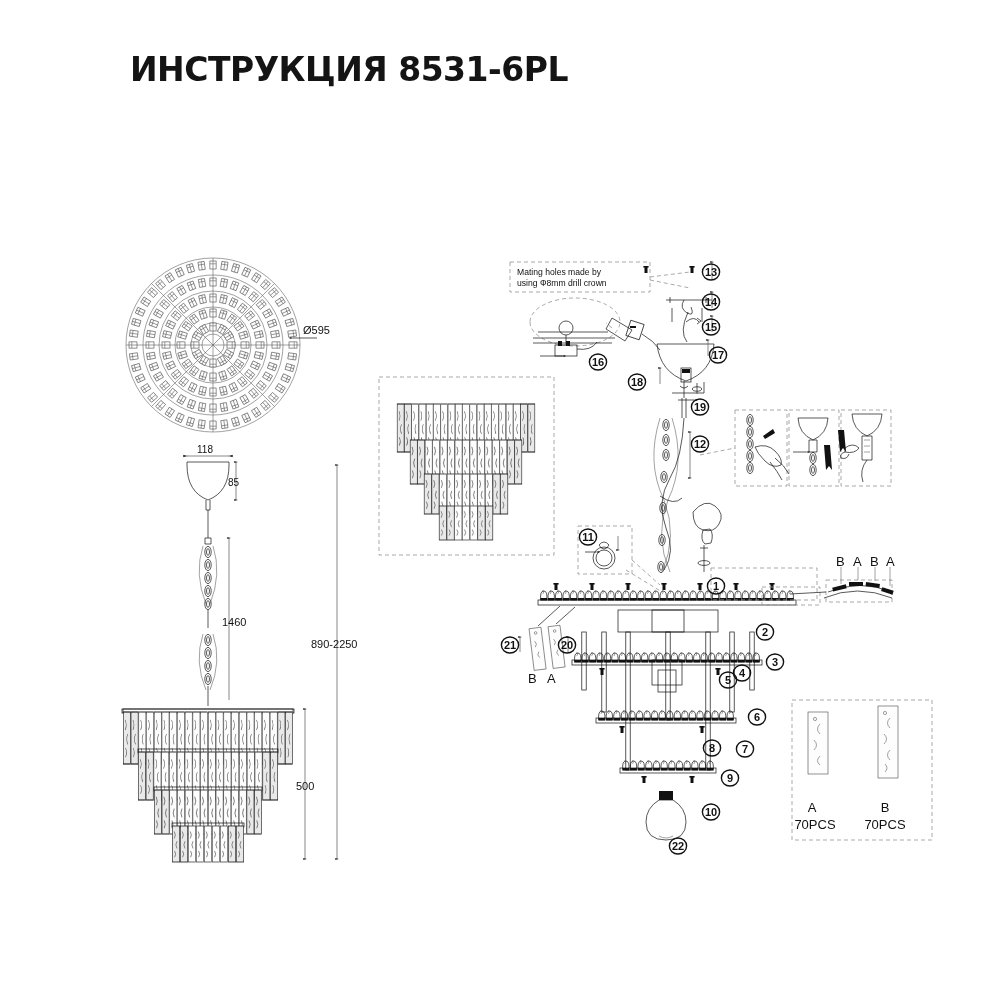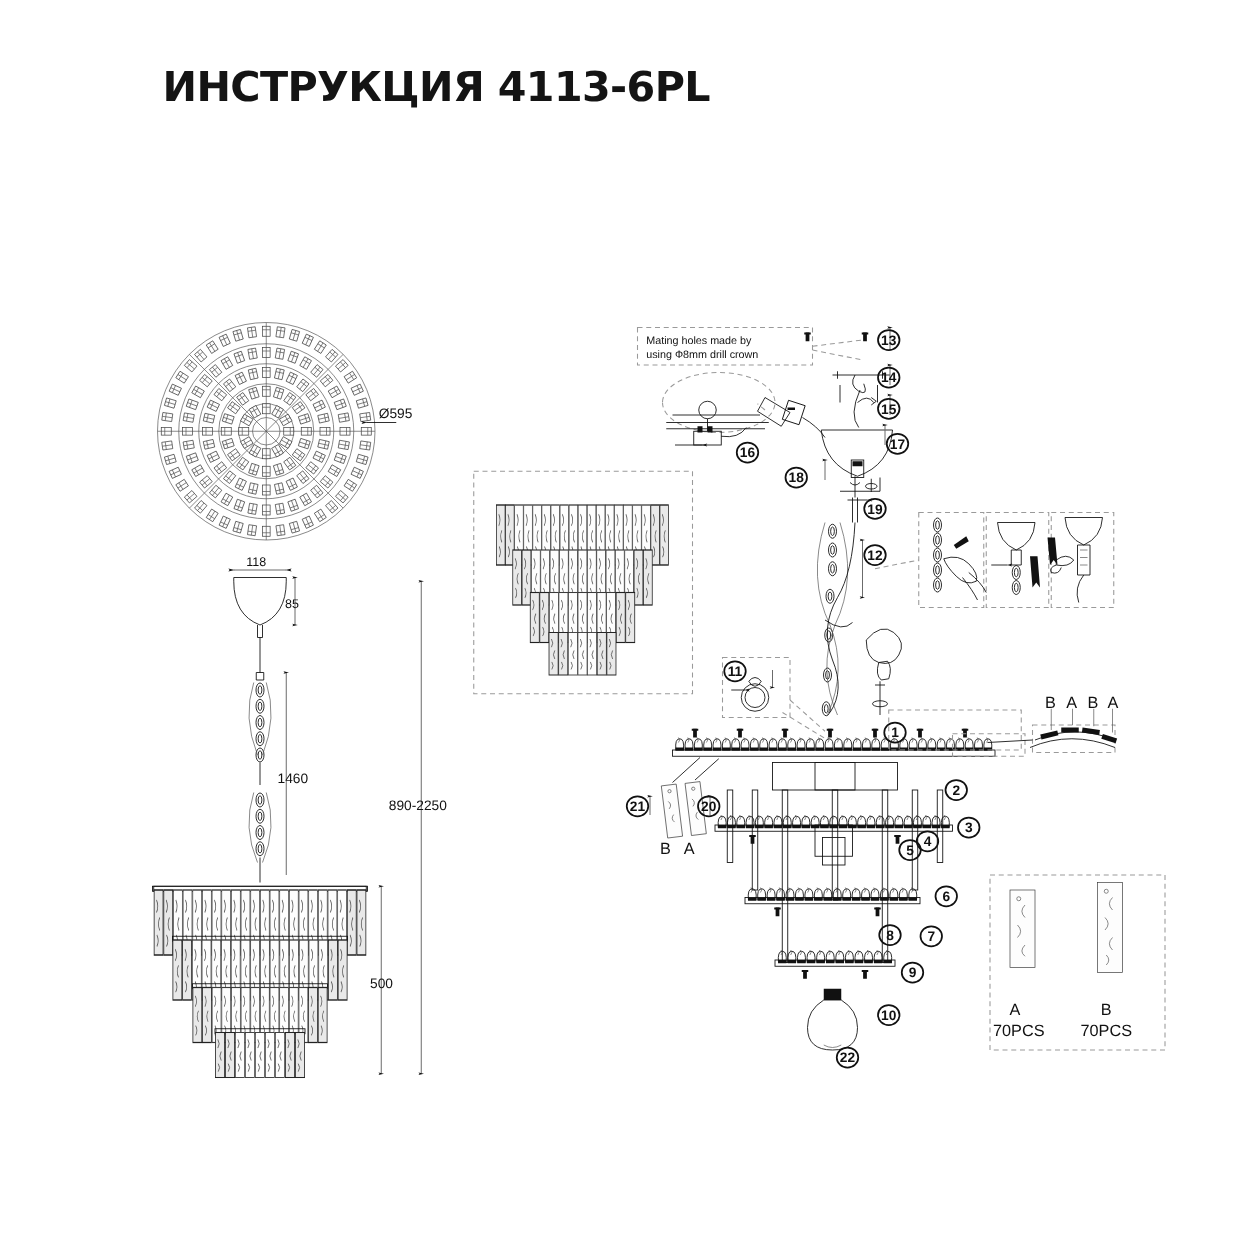--- a/index.html
+++ b/index.html
@@ -23,21 +23,21 @@
   .dim{stroke:#6b6b6b;stroke-width:.8;fill:none;}
   .cry{stroke:#3a3a3a;stroke-width:.55;fill:#fdfdfd;}
   .cryd{stroke:#222;stroke-width:.6;fill:#e9e9e9;}
   .blk{fill:#111;stroke:none;}
 </style>
 </head>
 <body>
 
 <div id="sheet">
 
-  <div class="title">ИНСТРУКЦИЯ 4113-6PL</div>
+  <div class="title">ИНСТРУКЦИЯ 8531-6PL</div>
 
   <svg viewBox="0 0 1000 1000">
     <defs>
       <marker id="ah" markerWidth="7" markerHeight="7" refX="3" refY="3.2" orient="auto">
         <path d="M3,0 L4.5,6.4 L3,5.2 L1.5,6.4 Z" fill="#4a4a4a"></path>
       </marker>
       <marker id="ahs" markerWidth="6" markerHeight="6" refX="2.6" refY="2.8" orient="auto">
         <path d="M2.6,0 L3.9,5.6 L2.6,4.5 L1.3,5.6 Z" fill="#111"></path>
       </marker>
       <marker id="ahl" markerWidth="7" markerHeight="7" refX="6" refY="3" orient="auto">

